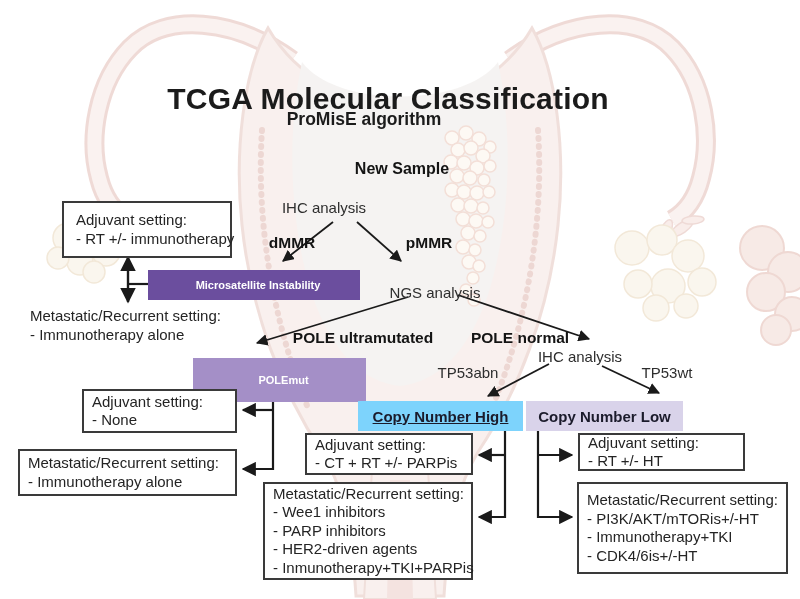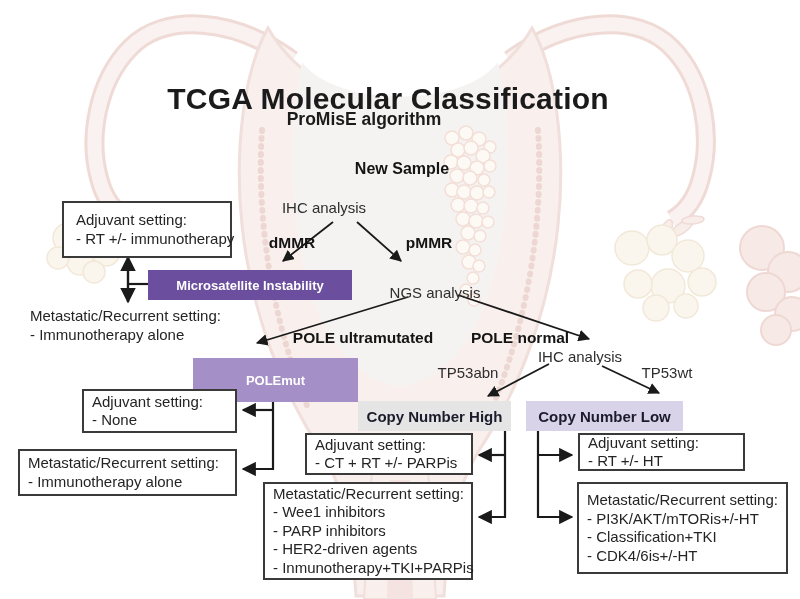--- a/index.html
+++ b/index.html
@@ -11,21 +11,21 @@
   .arrow-layer{position:absolute;left:0;top:0;z-index:2;}
   .node{position:absolute;z-index:3;transform:translateX(-50%);white-space:nowrap;
         font-size:15px;color:#2e2e2e;}
   .node.bold{font-weight:bold;color:#141414;font-size:15.5px;}
   .diagram-title{position:absolute;z-index:3;transform:translateX(-50%);white-space:nowrap;
         font-size:30px;font-weight:bold;color:#1b1b1b;letter-spacing:0.2px;}
   .diagram-subtitle{position:absolute;z-index:3;transform:translateX(-50%);white-space:nowrap;
         font-size:17.5px;font-weight:bold;color:#1b1b1b;}
   .plabel{position:absolute;z-index:3;display:flex;align-items:center;justify-content:center;
         font-weight:bold;white-space:nowrap;}
-  .plabel.white-text{color:#ffffff;font-size:13px;}
+  .plabel.white-text{color:#ffffff;font-size:11px;padding-left:8px;}
   .plabel.dark-text{color:#1b1b2b;font-size:15px;}
   .tbox{position:absolute;z-index:3;background:#ffffff;border:2px solid #3a3a3a;
         display:flex;flex-direction:column;justify-content:center;
         font-size:15px;line-height:18.5px;color:#242424;padding:2px 8px;box-sizing:border-box;}
   .tbox div{white-space:nowrap;}
   .freetext{position:absolute;z-index:3;font-size:15px;line-height:19px;color:#242424;white-space:nowrap;}
 </style>
 </head>
 <body>
 
@@ -159,21 +159,21 @@
   <div class="node bold" style="left:429px;top:234px;">pMMR</div>
   <div class="node" style="left:435px;top:284px;">NGS analysis</div>
   <div class="node bold" style="left:363px;top:329px;">POLE ultramutated</div>
   <div class="node bold" style="left:520px;top:329px;">POLE normal</div>
   <div class="node" style="left:580px;top:348px;">IHC analysis</div>
   <div class="node" style="left:468px;top:364px;">TP53abn</div>
   <div class="node" style="left:667px;top:364px;">TP53wt</div>
 
   <div class="plabel white-text" style="left: 148px; top: 270px; width: 204px; height: 30px; background-color: rgb(107, 78, 158);">Microsatellite Instability</div>
   <div class="plabel white-text" style="left: 193px; top: 358px; width: 165px; height: 44px; background-color: rgb(164, 143, 199);">POLEmut</div>
-  <div class="plabel dark-text" style="left: 358px; top: 401px; width: 153px; height: 30px; background-color: #e5e5e5;">Copy Number High</div>
+  <div class="plabel dark-text" style="left: 358px; top: 401px; width: 165px; height: 30px; background-color: #7dd3fc; text-decoration: underline;">Copy Number High</div>
   <div class="plabel dark-text" style="left: 526px; top: 401px; width: 157px; height: 30px; background-color: rgb(217, 211, 234);">Copy Number Low</div>
 
   <div class="tbox" style="left:62px;top:201px;width:170px;height:57px;padding-left:12px;">
     <div>Adjuvant setting:</div>
     <div>- RT +/- immunotherapy</div>
   </div>
 
   <div class="freetext" style="left:30px;top:306px;">
     <div>Metastatic/Recurrent setting:</div>
     <div>- Immunotherapy alone</div>
@@ -203,17 +203,17 @@
   </div>
 
   <div class="tbox" style="left:578px;top:433px;width:167px;height:38px;">
     <div>Adjuvant setting:</div>
     <div>- RT +/- HT</div>
   </div>
 
   <div class="tbox" style="left:577px;top:482px;width:211px;height:92px;">
     <div>Metastatic/Recurrent setting:</div>
     <div>- PI3K/AKT/mTORis+/-HT</div>
-    <div>- Classification+TKI</div>
+    <div>- Immunotherapy+TKI</div>
     <div>- CDK4/6is+/-HT</div>
   </div>
 
 </div>
 
 </body></html>

